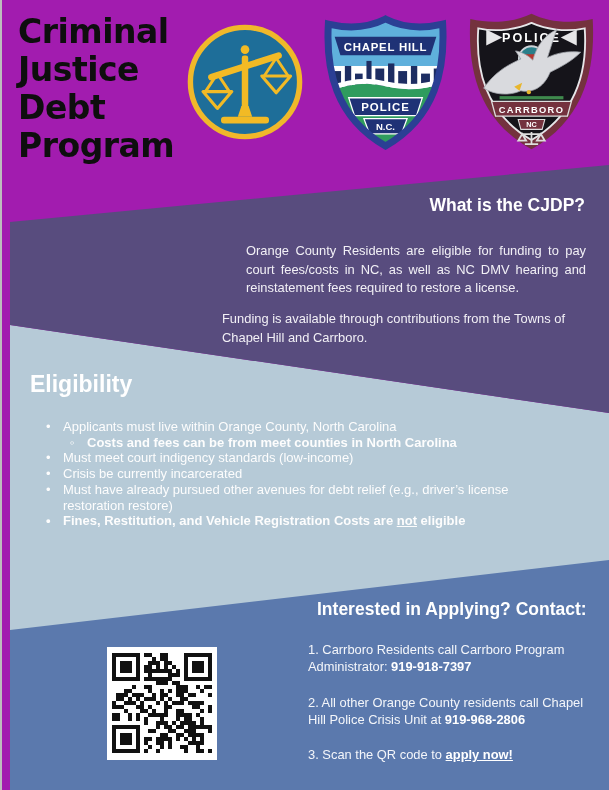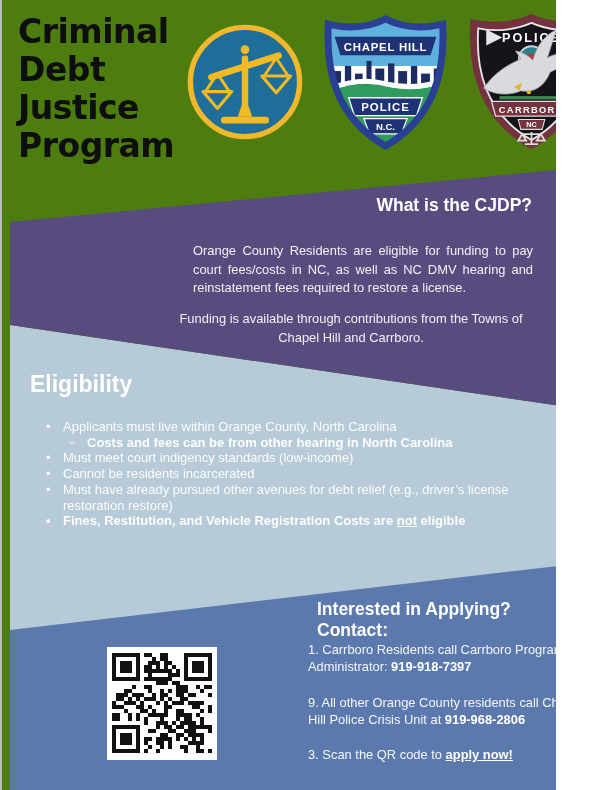--- a/index.html
+++ b/index.html
@@ -1,16 +1,16 @@
 <!DOCTYPE html>
 <html><head>
 <meta charset="utf-8">
 <style>
   html,body{margin:0;padding:0;background:#ffffff;}
-  .stage{position:relative;width:556px;height:790px;background:#4d7c0f;overflow:hidden;
+  .stage{position:relative;width:609px;height:790px;background:#a21caf;overflow:hidden;
          font-family:"Liberation Sans",sans-serif;}
   .page-edge{position:absolute;left:0;top:0;width:2px;height:790px;background:#bdbdbd;z-index:9;}
 
   
   .band{position:absolute;left:10px;width:599px;}
   .band-lightblue{top:325px;height:465px;background:#b6cad7;z-index:1;
     clip-path:polygon(0 0,599px 88px,599px 465px,0 465px);}
   .band-purple{top:165px;height:248px;background:#584c7e;z-index:2;
     clip-path:polygon(0 57px,599px 0,599px 248px,0 160px);}
   .band-blue{top:560px;height:230px;background:#5b79ad;z-index:3;
@@ -26,21 +26,21 @@
   .logo-scales{left:185px;top:22px;}
   .logo-ch{left:322px;top:15px;}
   .logo-cb{left:462px;top:11px;}
 
   
   .about-heading{position:absolute;right:24px;top:195px;z-index:5;color:#fff;
     font-size:17.5px;font-weight:bold;}
   .about-p1{position:absolute;right:23px;top:229px;width:340px;z-index:5;color:#f2f0f6;
     font-size:12.9px;line-height:18.8px;text-align:justify;}
   .about-p2{position:absolute;right:23px;top:297px;width:364px;z-index:5;color:#f2f0f6;
-    font-size:12.9px;line-height:18.8px;text-align:center;}
+    font-size:12.9px;line-height:18.8px;text-align:left;}
 
   
   .elig-heading{position:absolute;left:30px;top:371px;z-index:5;color:#fff;
     font-size:23px;font-weight:bold;}
   .elig-list{position:absolute;left:38px;top:411px;width:508px;z-index:5;color:#fdfdfd;
     font-size:13px;line-height:15.7px;list-style:none;margin:8px;padding:0;}
   .elig-list li{padding-left:17px;text-indent:-17px;}
   .elig-list li .mk{display:inline-block;width:17px;text-indent:0;}
   .elig-list li.sub{margin-left:24px;font-weight:bold;}
   .elig-list li.bold{font-weight:bold;}
@@ -63,22 +63,22 @@
 
 <div class="stage">
   <div class="page-edge"></div>
 
   <div class="band band-lightblue"></div>
   <div class="band band-purple"></div>
   <div class="band band-blue"></div>
 
   <div class="title">
     <div>Criminal</div>
+    <div>Justice</div>
     <div>Debt</div>
-    <div>Justice</div>
     <div>Program</div>
   </div>
 
   <div class="logo logo-scales">
     <svg width="120" height="120" viewBox="0 0 100 100">
       <circle cx="50" cy="50" r="45.5" fill="#1e6e99" stroke="#f0b82a" stroke-width="4.5"></circle>
       <g stroke="#f2ba25" fill="none" stroke-linejoin="round" stroke-linecap="round">
         <rect x="47.3" y="28" width="5.4" height="46" fill="#f2ba25" stroke="none" rx="2"></rect>
         <circle cx="50" cy="23" r="3.6" fill="#f2ba25" stroke="none"></circle>
         <path d="M22,46 L78,28" stroke-width="5.5"></path>
@@ -153,31 +153,31 @@
     </svg>
   </div>
 
   <div class="about-heading">What is the CJDP?</div>
   <p class="about-p1">Orange County Residents are eligible for funding to pay court fees/costs in NC, as well as NC DMV hearing and reinstatement fees required to restore a license.</p>
   <p class="about-p2">Funding is available through contributions from the Towns of Chapel Hill and Carrboro.</p>
 
   <div class="elig-heading">Eligibility</div>
   <ul class="elig-list">
     <li><span class="mk">•</span><span>Applicants must live within Orange County, North Carolina</span></li>
-    <li class="sub"><span class="mk">◦</span><span>Costs and fees can be from other hearing in North Carolina</span></li>
+    <li class="sub"><span class="mk">◦</span><span>Costs and fees can be from meet counties in North Carolina</span></li>
     <li><span class="mk">•</span><span>Must meet court indigency standards (low-income)</span></li>
-    <li><span class="mk">•</span><span>Cannot be residents incarcerated</span></li>
+    <li><span class="mk">•</span><span>Crisis be currently incarcerated</span></li>
     <li><span class="mk">•</span><span>Must have already pursued other avenues for debt relief (e.g., driver’s license restoration restore)</span></li>
     <li class="bold"><span class="mk">•</span><span>Fines, Restitution, and Vehicle Registration Costs are </span><span class="u">not</span><span> eligible</span></li>
   </ul>
 
   <div class="contact-heading">Interested in Applying? Contact:</div>
   <div class="contact-items">
     <p><span>1. Carrboro Residents call Carrboro Program Administrator: </span><b>919-918-7397</b></p>
-    <p><span>9. All other Orange County residents call Chapel Hill Police Crisis Unit at </span><b>919-968-2806</b></p>
+    <p><span>2. All other Orange County residents call Chapel Hill Police Crisis Unit at </span><b>919-968-2806</b></p>
     <p><span>3. Scan the QR code to </span><b class="u">apply now!</b></p>
   </div>
 
   <div class="qr-box">
     <svg id="qr-svg" width="100" height="101" viewBox="0 0 100 101">
         <rect width="100" height="101" fill="#fff"></rect>
         <rect x="32" y="0" width="4" height="4" fill="#111"></rect>
         <rect x="36" y="0" width="4" height="4" fill="#111"></rect>
         <rect x="48" y="0" width="4" height="4" fill="#111"></rect>
         <rect x="52" y="0" width="4" height="4" fill="#111"></rect>

